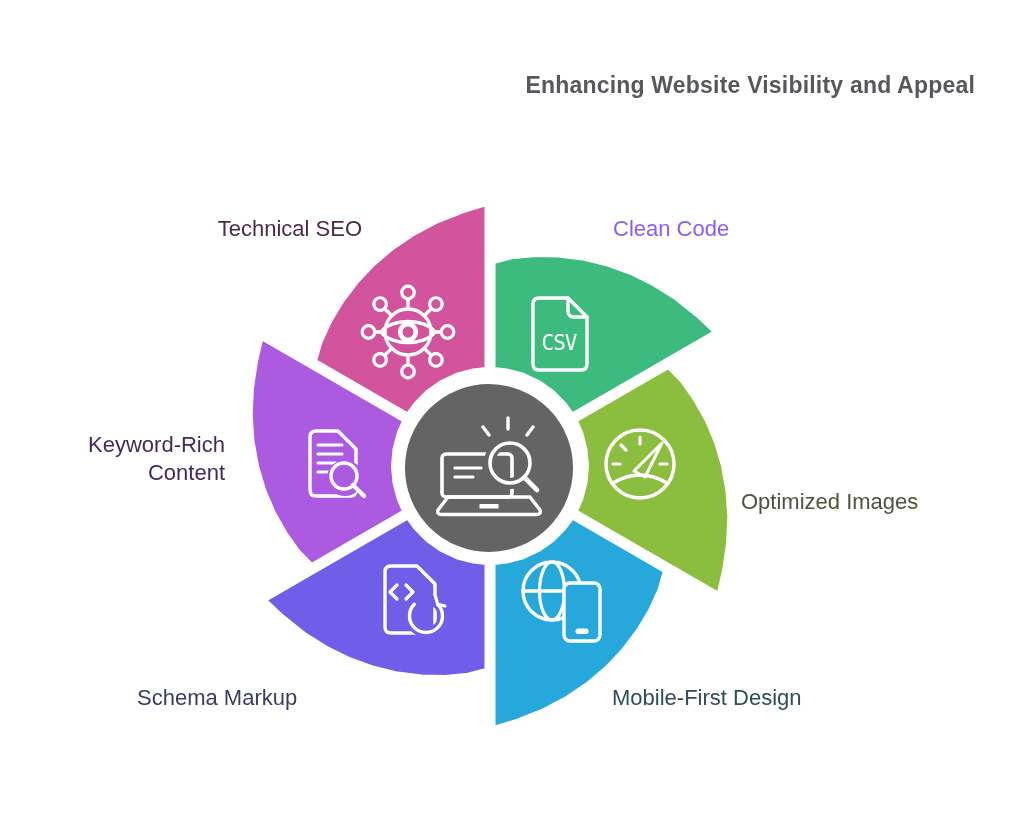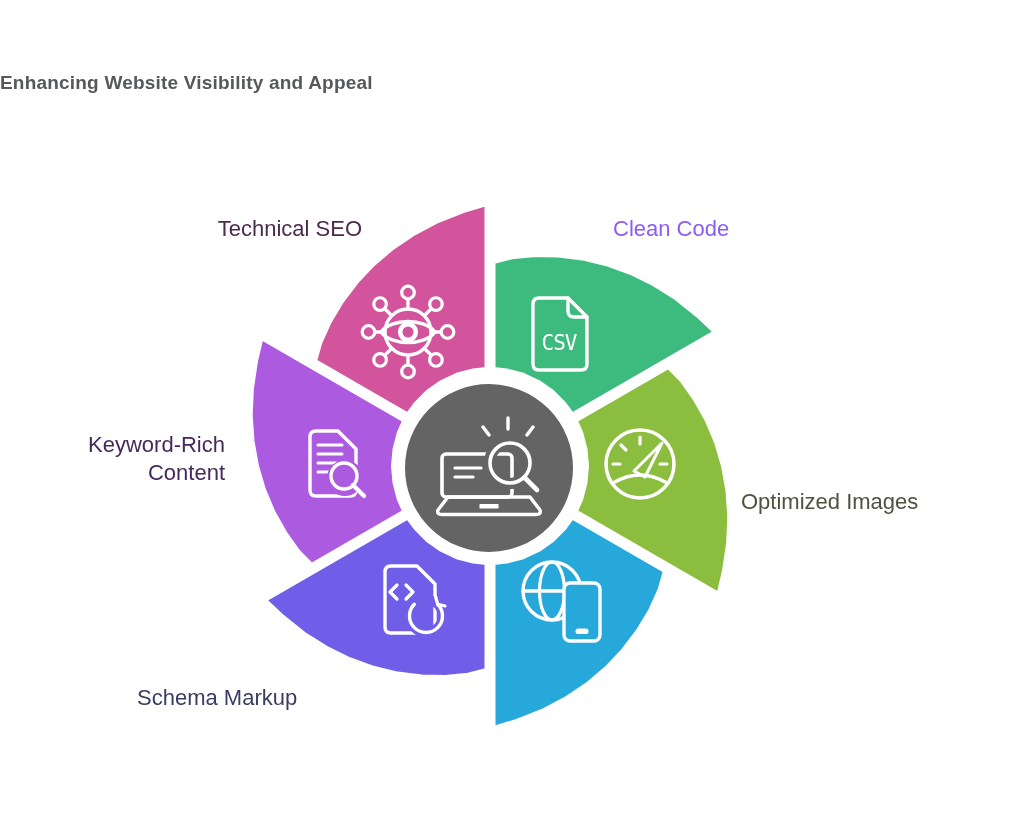--- a/index.html
+++ b/index.html
@@ -1,20 +1,20 @@
 <!DOCTYPE html>
 <html><head>
 <meta charset="utf-8">
 <style>
   html,body{margin:0;padding:0;background:#ffffff;}
   #stage{position:relative;width:1024px;height:826px;background:#fff;overflow:hidden;
          font-family:"Liberation Sans",sans-serif;}
   #pinwheel{position:absolute;left:0;top:0;}
-  .title{position:absolute;left:0;top:72px;width:975px;text-align:left;
-         font-size:19px;font-weight:700;letter-spacing:.2px;}
+  .title{position:absolute;left:0;top:72px;width:975px;text-align:right;
+         font-size:23px;font-weight:700;letter-spacing:.2px;}
   .seg-label{position:absolute;font-size:22px;font-weight:400;line-height:1.27;}
   .lbl-technical{left:100px;top:215px;width:262px;text-align:right;}
   .lbl-clean{left:613px;top:215px;width:260px;text-align:left;}
   .lbl-optimized{left:741px;top:449px;width:270px;text-align:left;margin-top:39px;}
   .lbl-mobile{left:612px;top:684px;width:200px;text-align:left;}
   .lbl-schema{left:137px;top:684px;width:230px;text-align:left;}
   .lbl-keyword{left:5px;top:431px;width:220px;text-align:right;}
 </style>
 </head>
 <body>
@@ -91,15 +91,16 @@
        <circle cx="21" cy="-5" r="20.5" stroke="#646464" stroke-width="11"></circle>
        <circle cx="21" cy="-5" r="20" stroke-width="3.6"></circle>
        <path d="M 35.5 9.5 L 48 22" stroke-width="4.6"></path>
        <path d="M 0 -33 L -6 -41 M 19 -39 V -50 M 38 -33 L 44 -41"></path>
       </g>
     </svg>
 
   <div class="seg-label lbl-technical" style="color: rgb(76, 42, 73);">Technical SEO</div>
   <div class="seg-label lbl-clean" style="color: #8b5cf6;">Clean Code</div>
   <div class="seg-label lbl-optimized" style="color: rgb(77, 83, 63);">Optimized Images</div>
+  <div class="seg-label lbl-mobile" style="color: rgb(47, 77, 87);">Mobile-First Design</div>
   <div class="seg-label lbl-keyword" style="color: rgb(69, 41, 91);">Keyword-Rich Content</div>
   <div class="seg-label lbl-schema" style="color: rgb(59, 60, 98);">Schema Markup</div>
 </div>
 
 </body></html>

